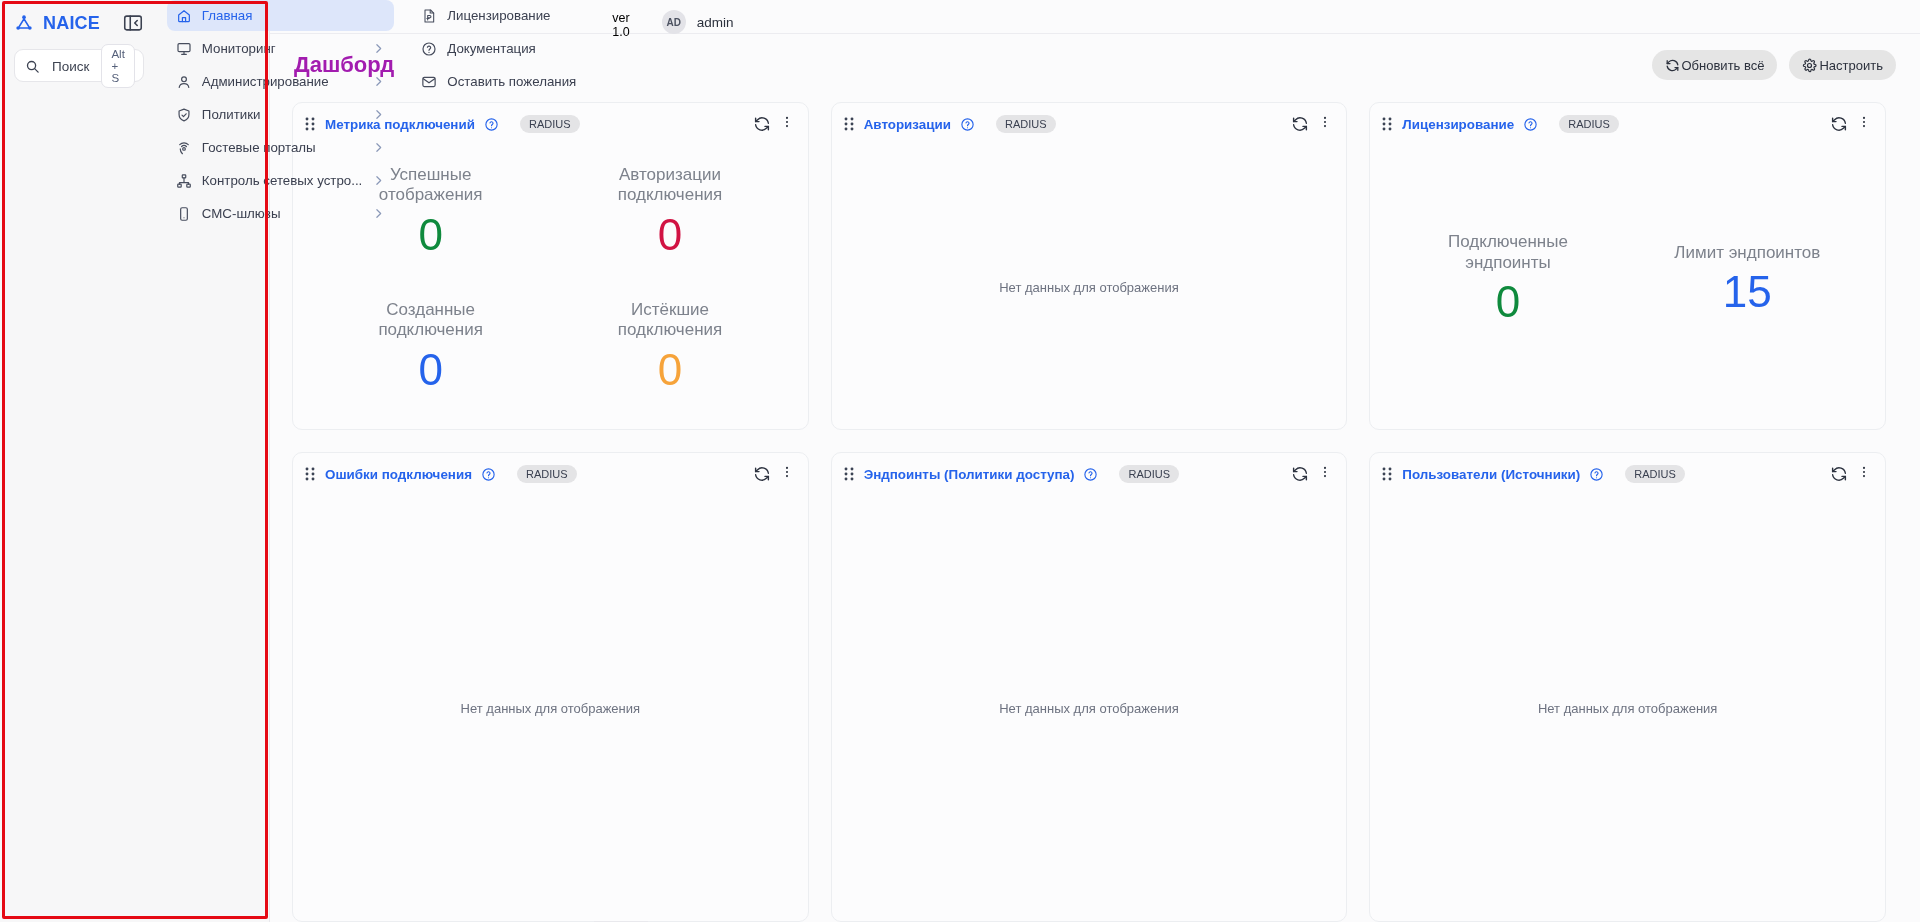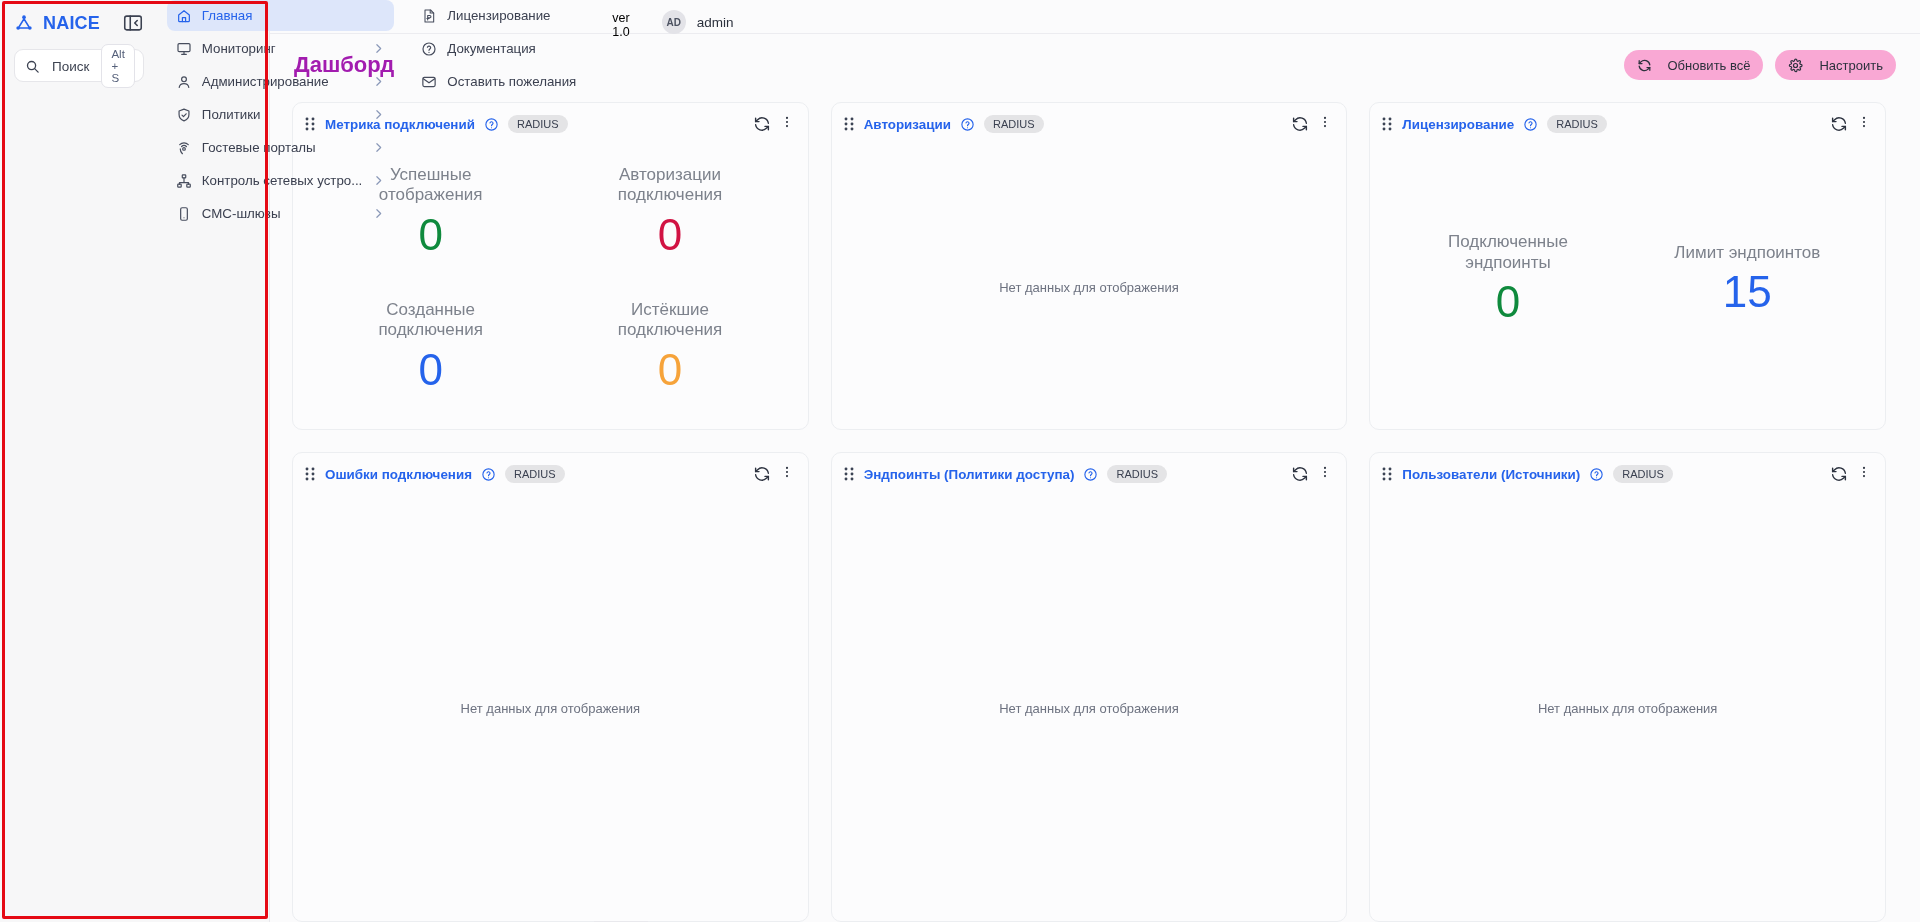--- a/index.html
+++ b/index.html
@@ -103,22 +103,22 @@
     height: 34px; display: flex; align-items: center; padding: 0 24px;
     font-size: 13px; color: #4a4f5c; border-bottom: 1px solid #ececf0;
     background: #fbfbfc;
   }
   .page-head {
     height: 62px; display: flex; align-items: center; padding: 0 24px;
     gap: 12px;
   }
   .page-title { font-size: 22px; font-weight: 700; color: #a21caf; flex: 1; }
   .hbtn {
-    height: 30px; border-radius: 15px; background: #f9a8d4; border: none;
-    display: flex; align-items: center; gap: 16px; padding: 0 13px;
+    height: 30px; border-radius: 15px; background: #e5e5e5; border: none;
+    display: flex; align-items: center; gap: 2px; padding: 0 13px;
     font-size: 13px; color: #2c313d; cursor: pointer;
     font-family: inherit;
   }
   .hbtn .ico { width: 15px; height: 15px; flex: 0 0 15px; color: #2c313d; }
 
   .grid {
     flex: 1 1 auto; display: grid; gap: 22px;
     grid-template-columns: repeat(3, 1fr);
     grid-template-rows: 328px 1fr;
     padding: 6px 34px 0 22px;
@@ -133,21 +133,21 @@
     padding: 0 14px 0 11px; flex: 0 0 42px;
   }
   .drag-dots { width: 12px; height: 16px; flex: 0 0 12px; color: #3c4455; cursor: grab; }
   .card-title {
     font-size: 13.4px; font-weight: 700; color: #2563eb; white-space: nowrap;
     cursor: pointer;
   }
   .help-ico { width: 15px; height: 15px; flex: 0 0 15px; color: #2563eb; cursor: pointer; }
   .chip {
     background: #e4e4e6; color: #3a4050; font-size: 11px; border-radius: 9px;
-    padding: 3px 9px; white-space: nowrap;
+    padding: 3px 9px; white-space: nowrap; margin-left: 12px;
   }
   .head-spacer { flex: 1 1 auto; }
   .icon-btn { width: 18px; height: 18px; color: #2d3340; cursor: pointer; flex: 0 0 18px; }
   .icon-btn.kebab { width: 14px; flex: 0 0 14px; }
 
   .card-body { flex: 1 1 auto; display: flex; min-height: 0; }
   .empty {
     flex: 1 1 auto; display: flex; align-items: center; justify-content: center;
     font-size: 13px; color: #6d7280;
   }

